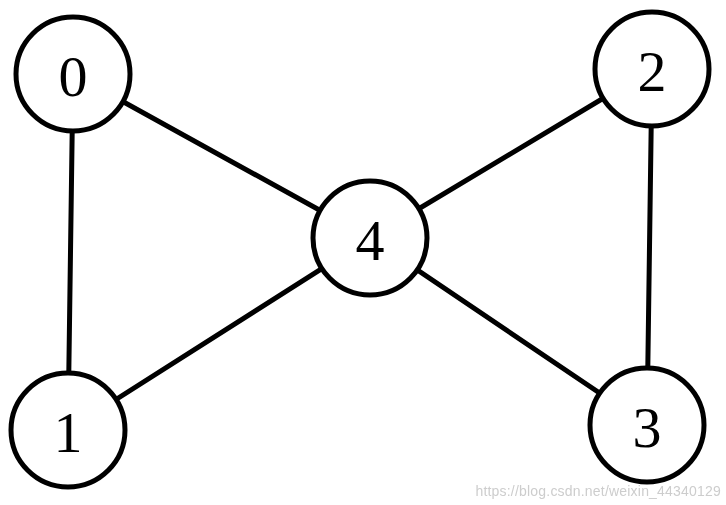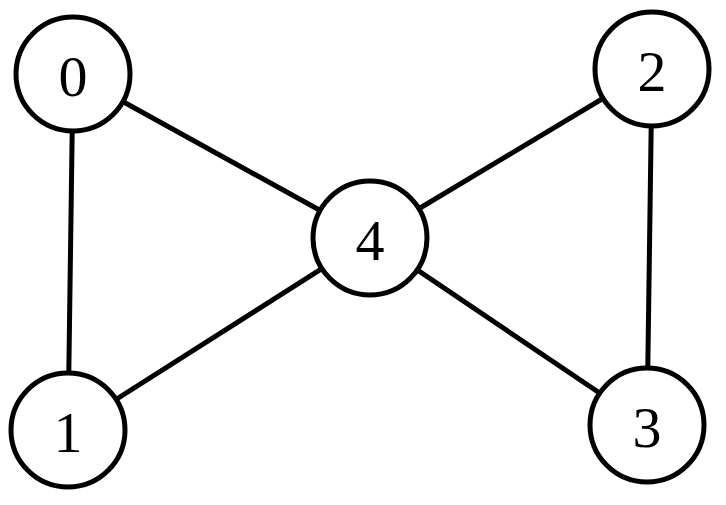--- a/index.html
+++ b/index.html
@@ -66,13 +66,14 @@
       </g>
       <g>
         <circle cx="647" cy="425" r="57" fill="#ffffff" stroke="#000000" stroke-width="5"></circle>
         <text x="647" y="425" text-anchor="middle" dominant-baseline="central" dy="0.04em" class="node-label">3</text>
       </g>
       <g>
         <circle cx="370" cy="238" r="57" fill="#ffffff" stroke="#000000" stroke-width="5"></circle>
         <text x="370" y="238" text-anchor="middle" dominant-baseline="central" dy="0.04em" class="node-label">4</text>
       </g>
     </svg>
+  <div class="watermark">https://blog.csdn.net/weixin_44340129</div>
 </div>
 
 </body></html>

